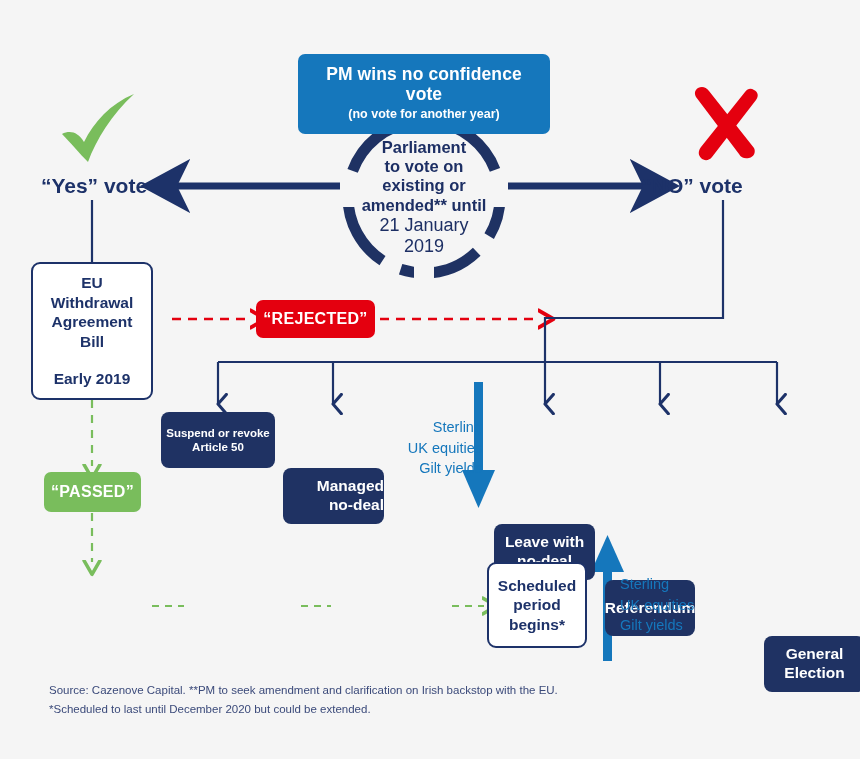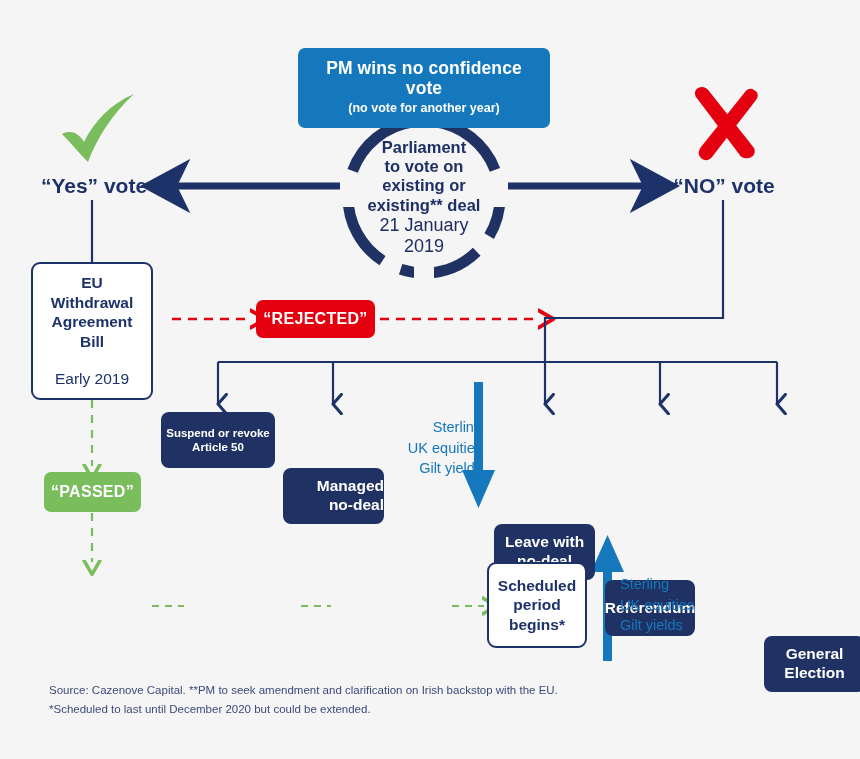--- a/index.html
+++ b/index.html
@@ -30,21 +30,21 @@
   .circle-text .n{font-size:18px;font-weight:normal;display:block;}
 
   
   .votelabel{color:#1d3269;font-size:21px;font-weight:bold;white-space:nowrap;}
 
   
   .whitebox{
     background:#ffffff;border:2px solid #1d3269;border-radius:9px;color:#1d3269;
   }
   .whitebox .b{font-size:15.5px;font-weight:bold;line-height:1.26;display:block;}
-  .whitebox .n{font-size:15.5px;font-weight:normal;line-height:1.26;display:block;margin-top:18px;}
+  .whitebox .n{font-size:15.5px;font-weight:bold;line-height:1.26;display:block;margin-top:18px;}
 
   
   .navybox{background:#1f3263;border-radius:8px;color:#ffffff;position:relative;}
   .navybox .b{font-weight:bold;line-height:1.22;display:block;}
   .fs-15{font-size:15.5px;}
   .fs-11{font-size:11.5px;}
 
   
   .pill{border-radius:7px;color:#fff;font-weight:bold;letter-spacing:.3px;}
   .pill-red{background:#e4000f;font-size:16px;}
@@ -136,36 +136,36 @@
 
   <svg class="node" style="left:54px;top:92px;width:92px;height:80px;" viewBox="0 0 92 80">
     <path d="M8,42 C16,38 24,40 30,50 C40,30 56,12 80,2 C58,22 42,48 34,70 C26,62 16,50 8,42 Z" fill="#79bd5c"></path>
   </svg>
 
   <svg class="node" style="left:692px;top:84px;width:70px;height:78px;" viewBox="0 0 70 78">
     <path d="M6,4 C10,2 14,3 17,7 L62,64 C64,68 62,73 57,74 C53,75 49,74 47,70 L4,13 C2,9 3,6 6,4 Z" fill="#e4000f"></path>
     <path d="M62,6 C66,8 67,12 64,16 L20,73 C17,77 12,77 9,74 C6,71 6,67 9,63 L53,8 C56,4 59,4 62,6 Z" fill="#e4000f"></path>
   </svg>
 
-  <div class="node banner" style="left:298px;top:48px;width:252px;">
+  <div class="node banner" style="left:298px;top:54px;width:252px;">
     <span class="l1">PM wins no confidence vote</span>
     <span class="l2">(no vote for another year)</span>
   </div>
 
   <div class="node circle-text" style="left:344px;top:135px;width:160px;height:125px;">
     <span class="b">Parliament</span>
     <span class="b">to vote on</span>
     <span class="b">existing or</span>
-    <span class="b">existing** deal</span>
+    <span class="b">amended** until</span>
     <span class="n">21 January</span>
     <span class="n">2019</span>
   </div>
 
   <div class="node votelabel" style="left:24px;top:172px;width:140px;height:28px;">“Yes” vote</div>
-  <div class="node votelabel" style="left:660px;top:172px;width:128px;height:28px;text-align:right;">“NO” vote</div>
+  <div class="node votelabel" style="left:628px;top:172px;width:128px;height:28px;text-align:right;">“NO” vote</div>
 
   <div class="node whitebox" style="left:31px;top:262px;width:122px;height:138px;">
     <span class="b">EU</span>
     <span class="b">Withdrawal</span>
     <span class="b">Agreement</span>
     <span class="b">Bill</span>
     <span class="n">Early 2019</span>
   </div>
 
   <div class="node pill pill-red" style="left:256px;top:300px;width:119px;height:38px;">“REJECTED”</div>

